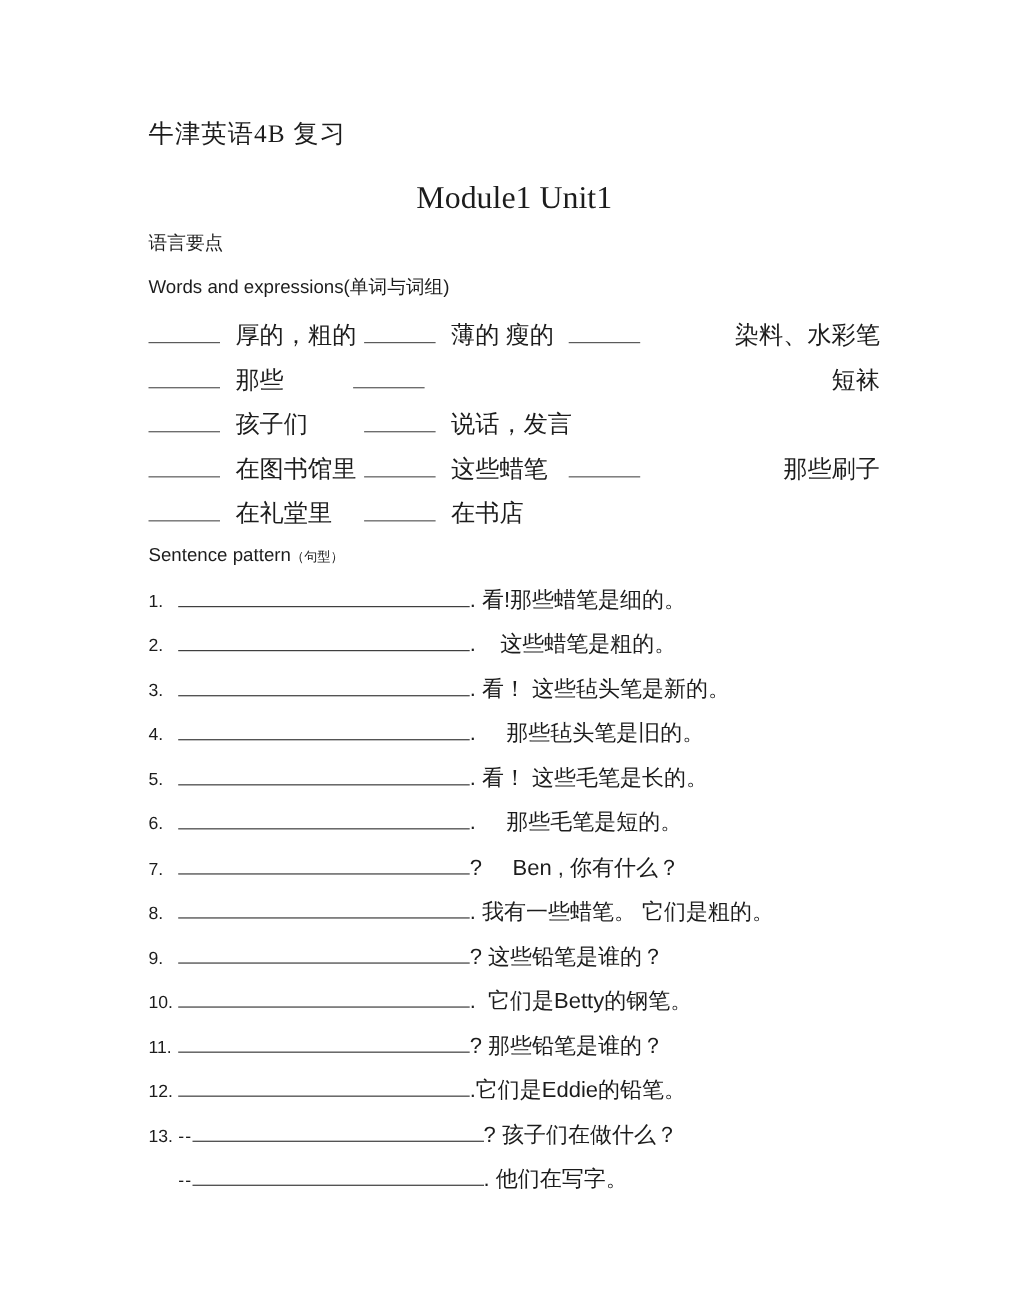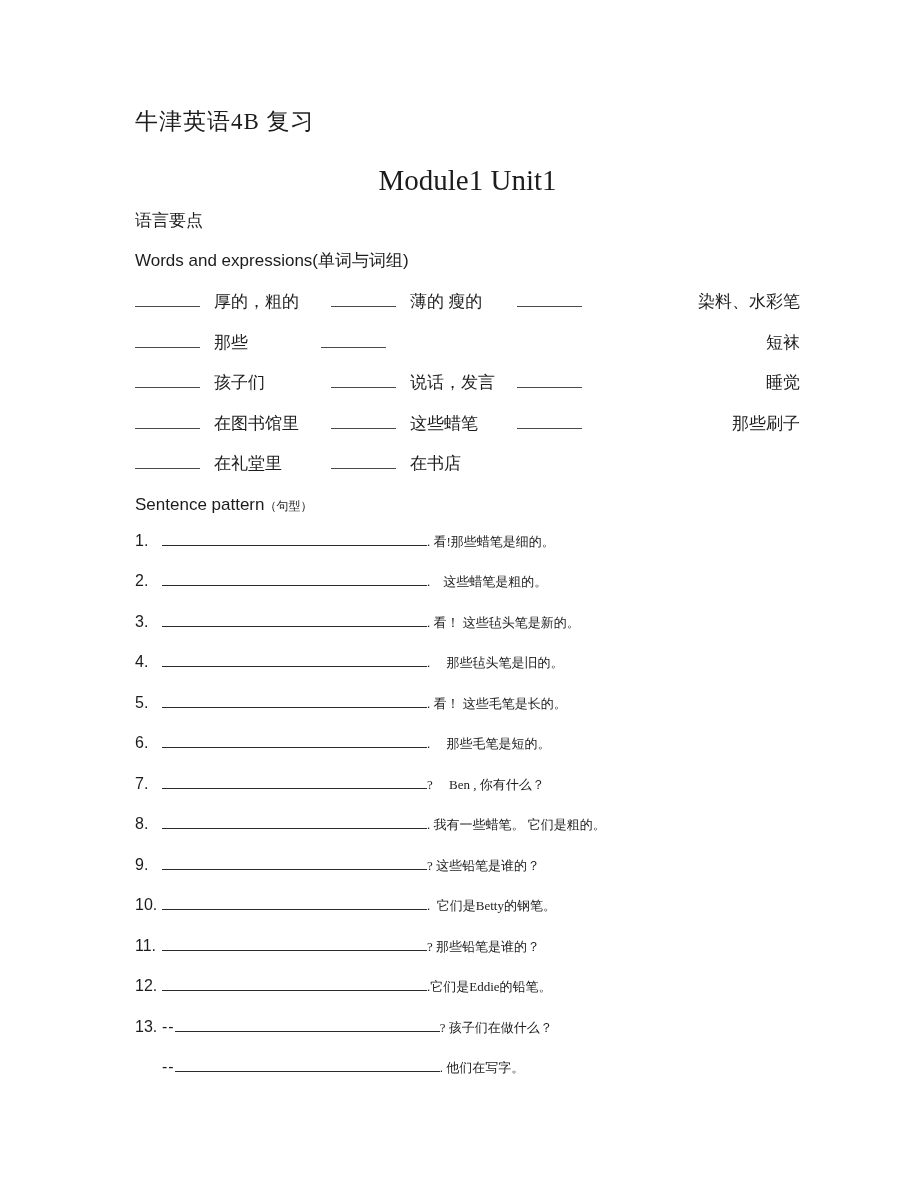--- a/index.html
+++ b/index.html
@@ -9,30 +9,30 @@
   .subtitle{font-size:29px;text-align:center;line-height:28px;margin-top:30px;}
   .h-lang{margin-top:16px;font-size:17px;line-height:22px;}
   .h-words{margin-top:18px;font-size:17px;line-height:22px;font-family:"Liberation Sans",sans-serif;}
   .wordrows{margin-top:18px;}
   .wrow{height:40.5px;display:flex;align-items:baseline;}
   .wcell{display:flex;align-items:baseline;}
   .wcell.c1{width:196px;}
   .wcell.c2{width:186px;}
   .wcell.c3{flex:1;justify-content:space-between;}
   .wblank{display:inline-block;width:65px;height:2px;border-bottom:1px solid #4a4a4a;flex:none;}
-  .wlabel{margin-left:14px;font-size:17px;white-space:pre;}
+  .wlabel{margin-left:14px;font-size:22px;white-space:pre;}
   .h-sent{font-size:17px;line-height:24px;display:flex;align-items:baseline;}
   .sp-en{font-family:"Liberation Sans",sans-serif;}
   .sp-zh{font-size:12px;}
   .slines{margin-top:14px;}
   .sline{height:40.5px;display:flex;align-items:baseline;}
   .snum{display:inline-block;width:27px;flex:none;font-family:"Liberation Sans",sans-serif;font-size:16px;}
   .sprefix{font-family:"Liberation Sans",sans-serif;font-size:16px;letter-spacing:1px;}
   .sblank{display:inline-block;width:265px;height:2px;border-bottom:1px solid #2b2b2b;flex:none;}
-  .safter{font-size:13px;white-space:pre;font-family:Liberation Serif, serif;}
+  .safter{font-size:20px;white-space:pre;font-family:Liberation Sans, sans-serif;}
 </style>
 </head>
 <body>
 
 <div class="page">
 
   <div class="title">牛津英语4B 复习</div>
   <div class="subtitle">Module1 Unit1</div>
 
   <div class="h-lang">语言要点</div>
@@ -68,24 +68,20 @@
     </div>
 
     <div class="wrow">
       <div class="wcell c1">
           <span class="wblank"></span>
           <span class="wlabel">孩子们</span>
         </div>
       <div class="wcell c2">
           <span class="wblank"></span>
           <span class="wlabel">说话，发言</span>
-        </div>
-      <div class="wcell c3">
-          <span class="wblank"></span>
-          <span class="wlabel">睡觉</span>
         </div>
     </div>
 
     <div class="wrow">
       <div class="wcell c1">
           <span class="wblank"></span>
           <span class="wlabel">在图书馆里</span>
         </div>
       <div class="wcell c2">
           <span class="wblank"></span>

